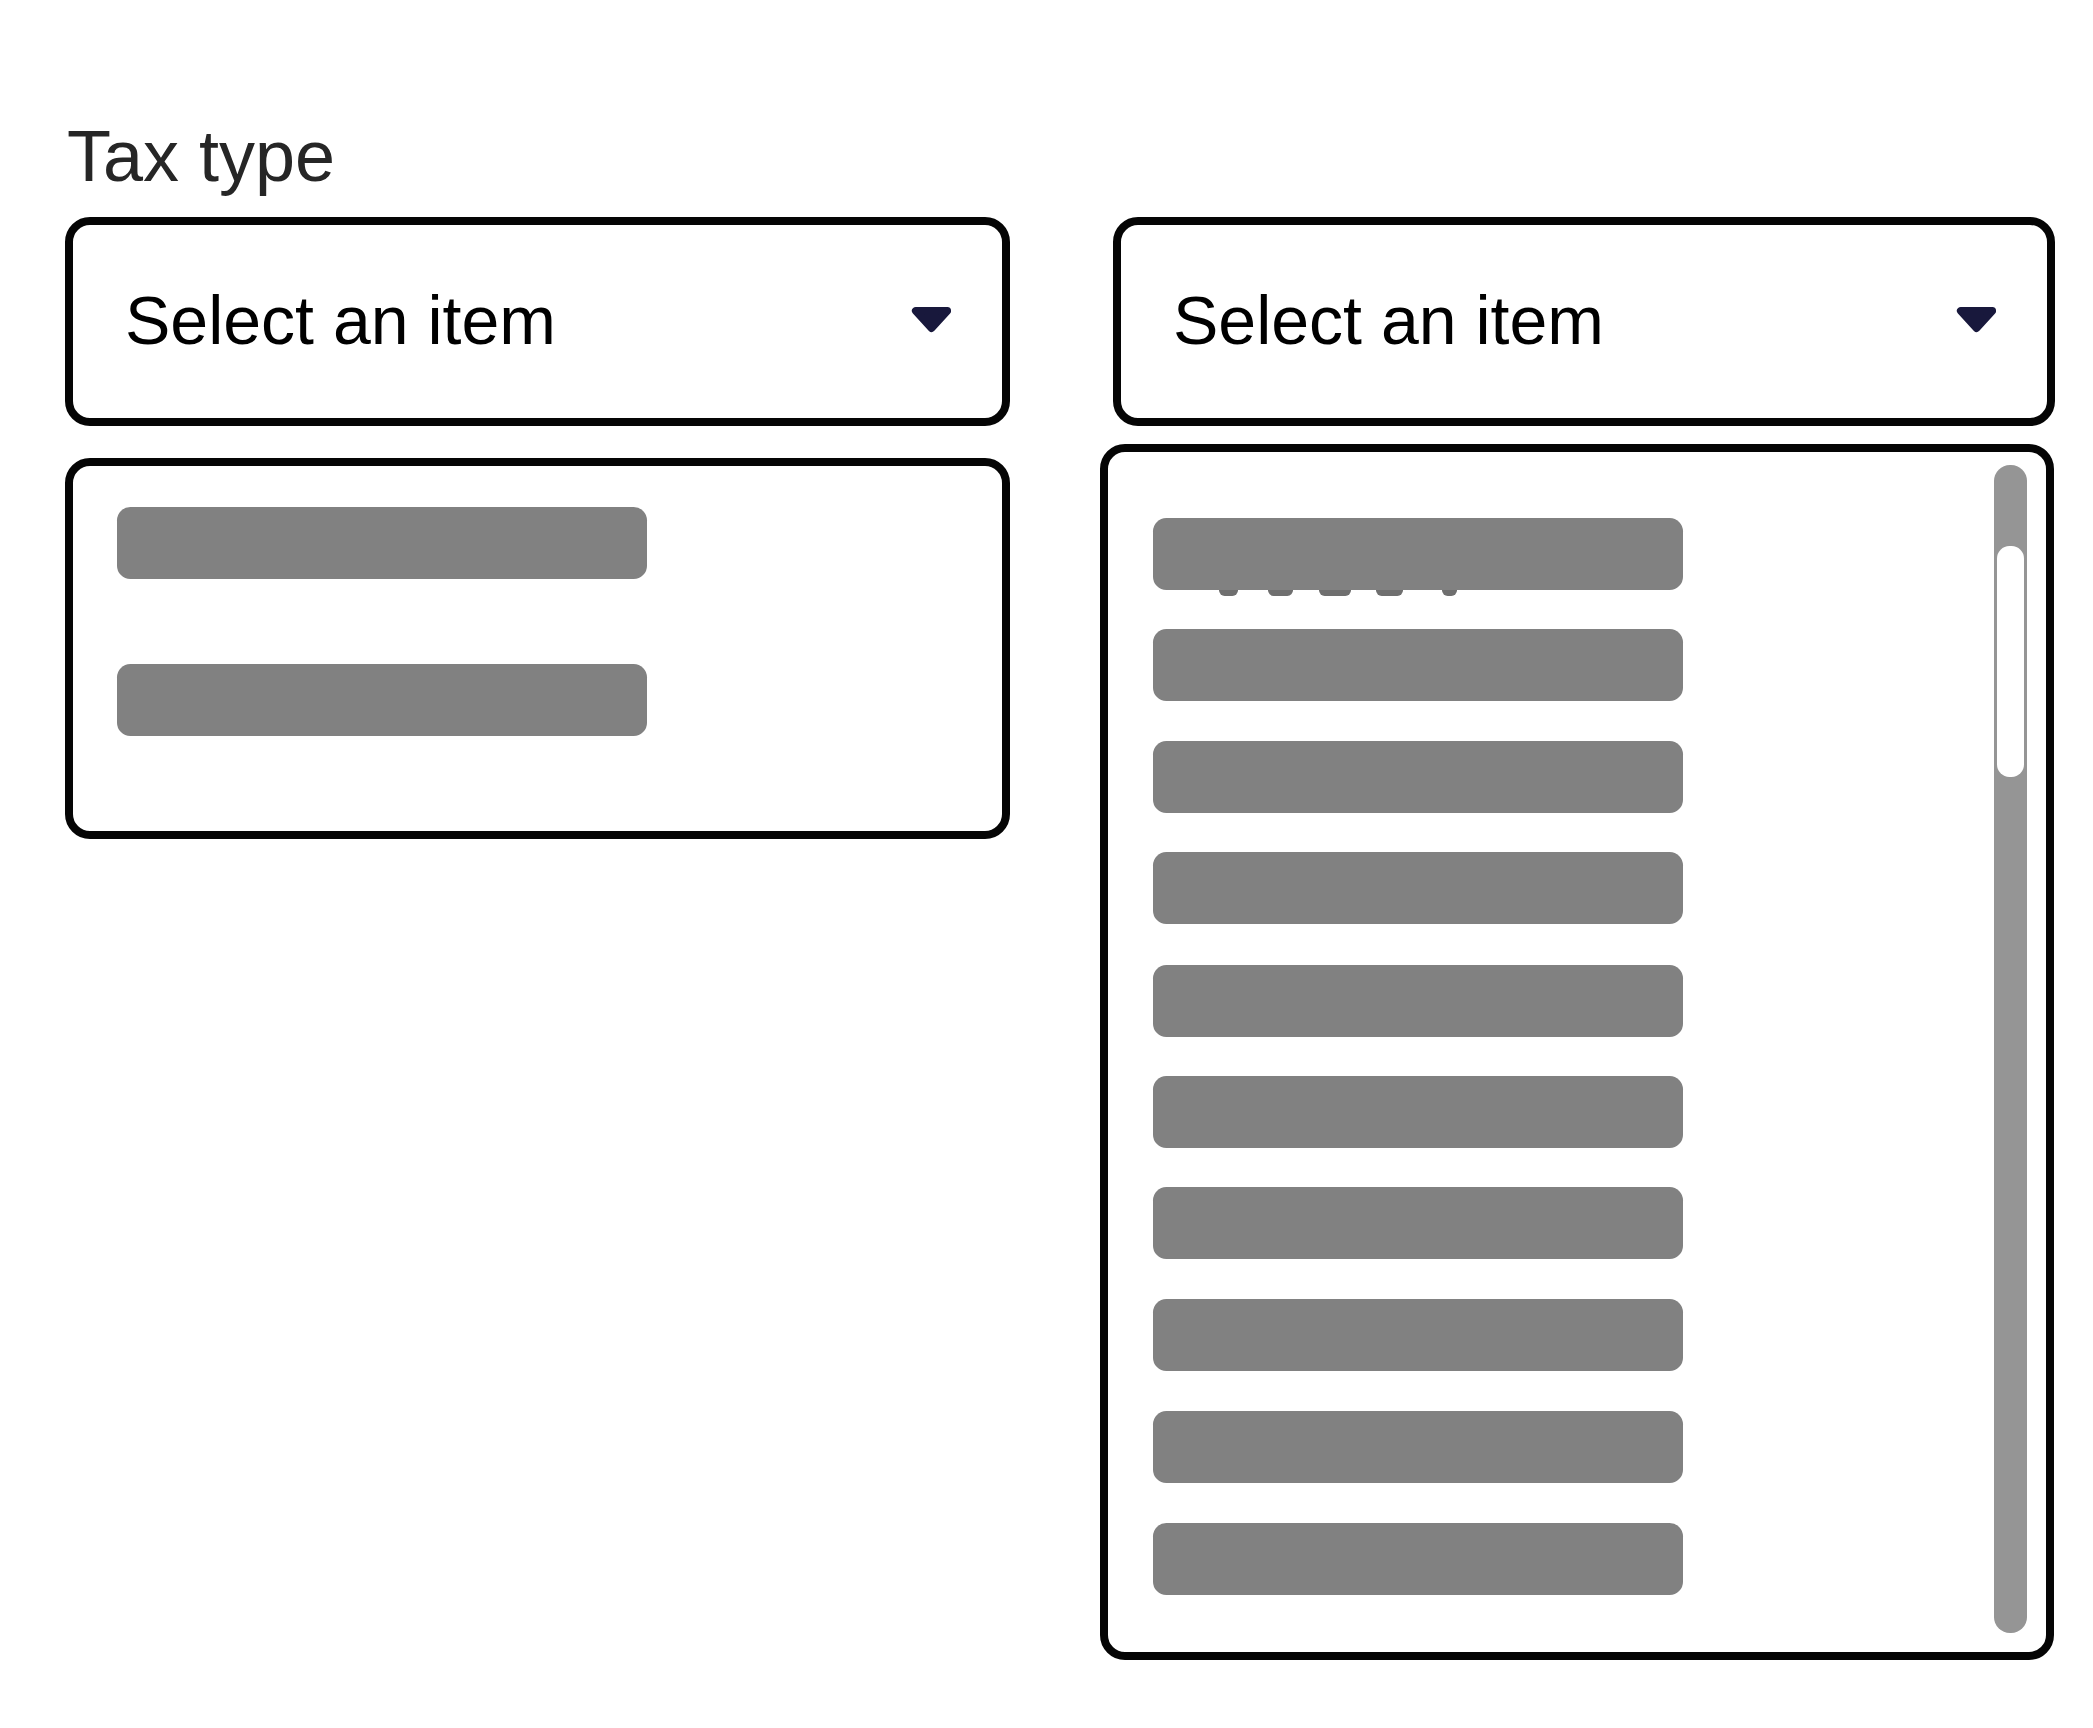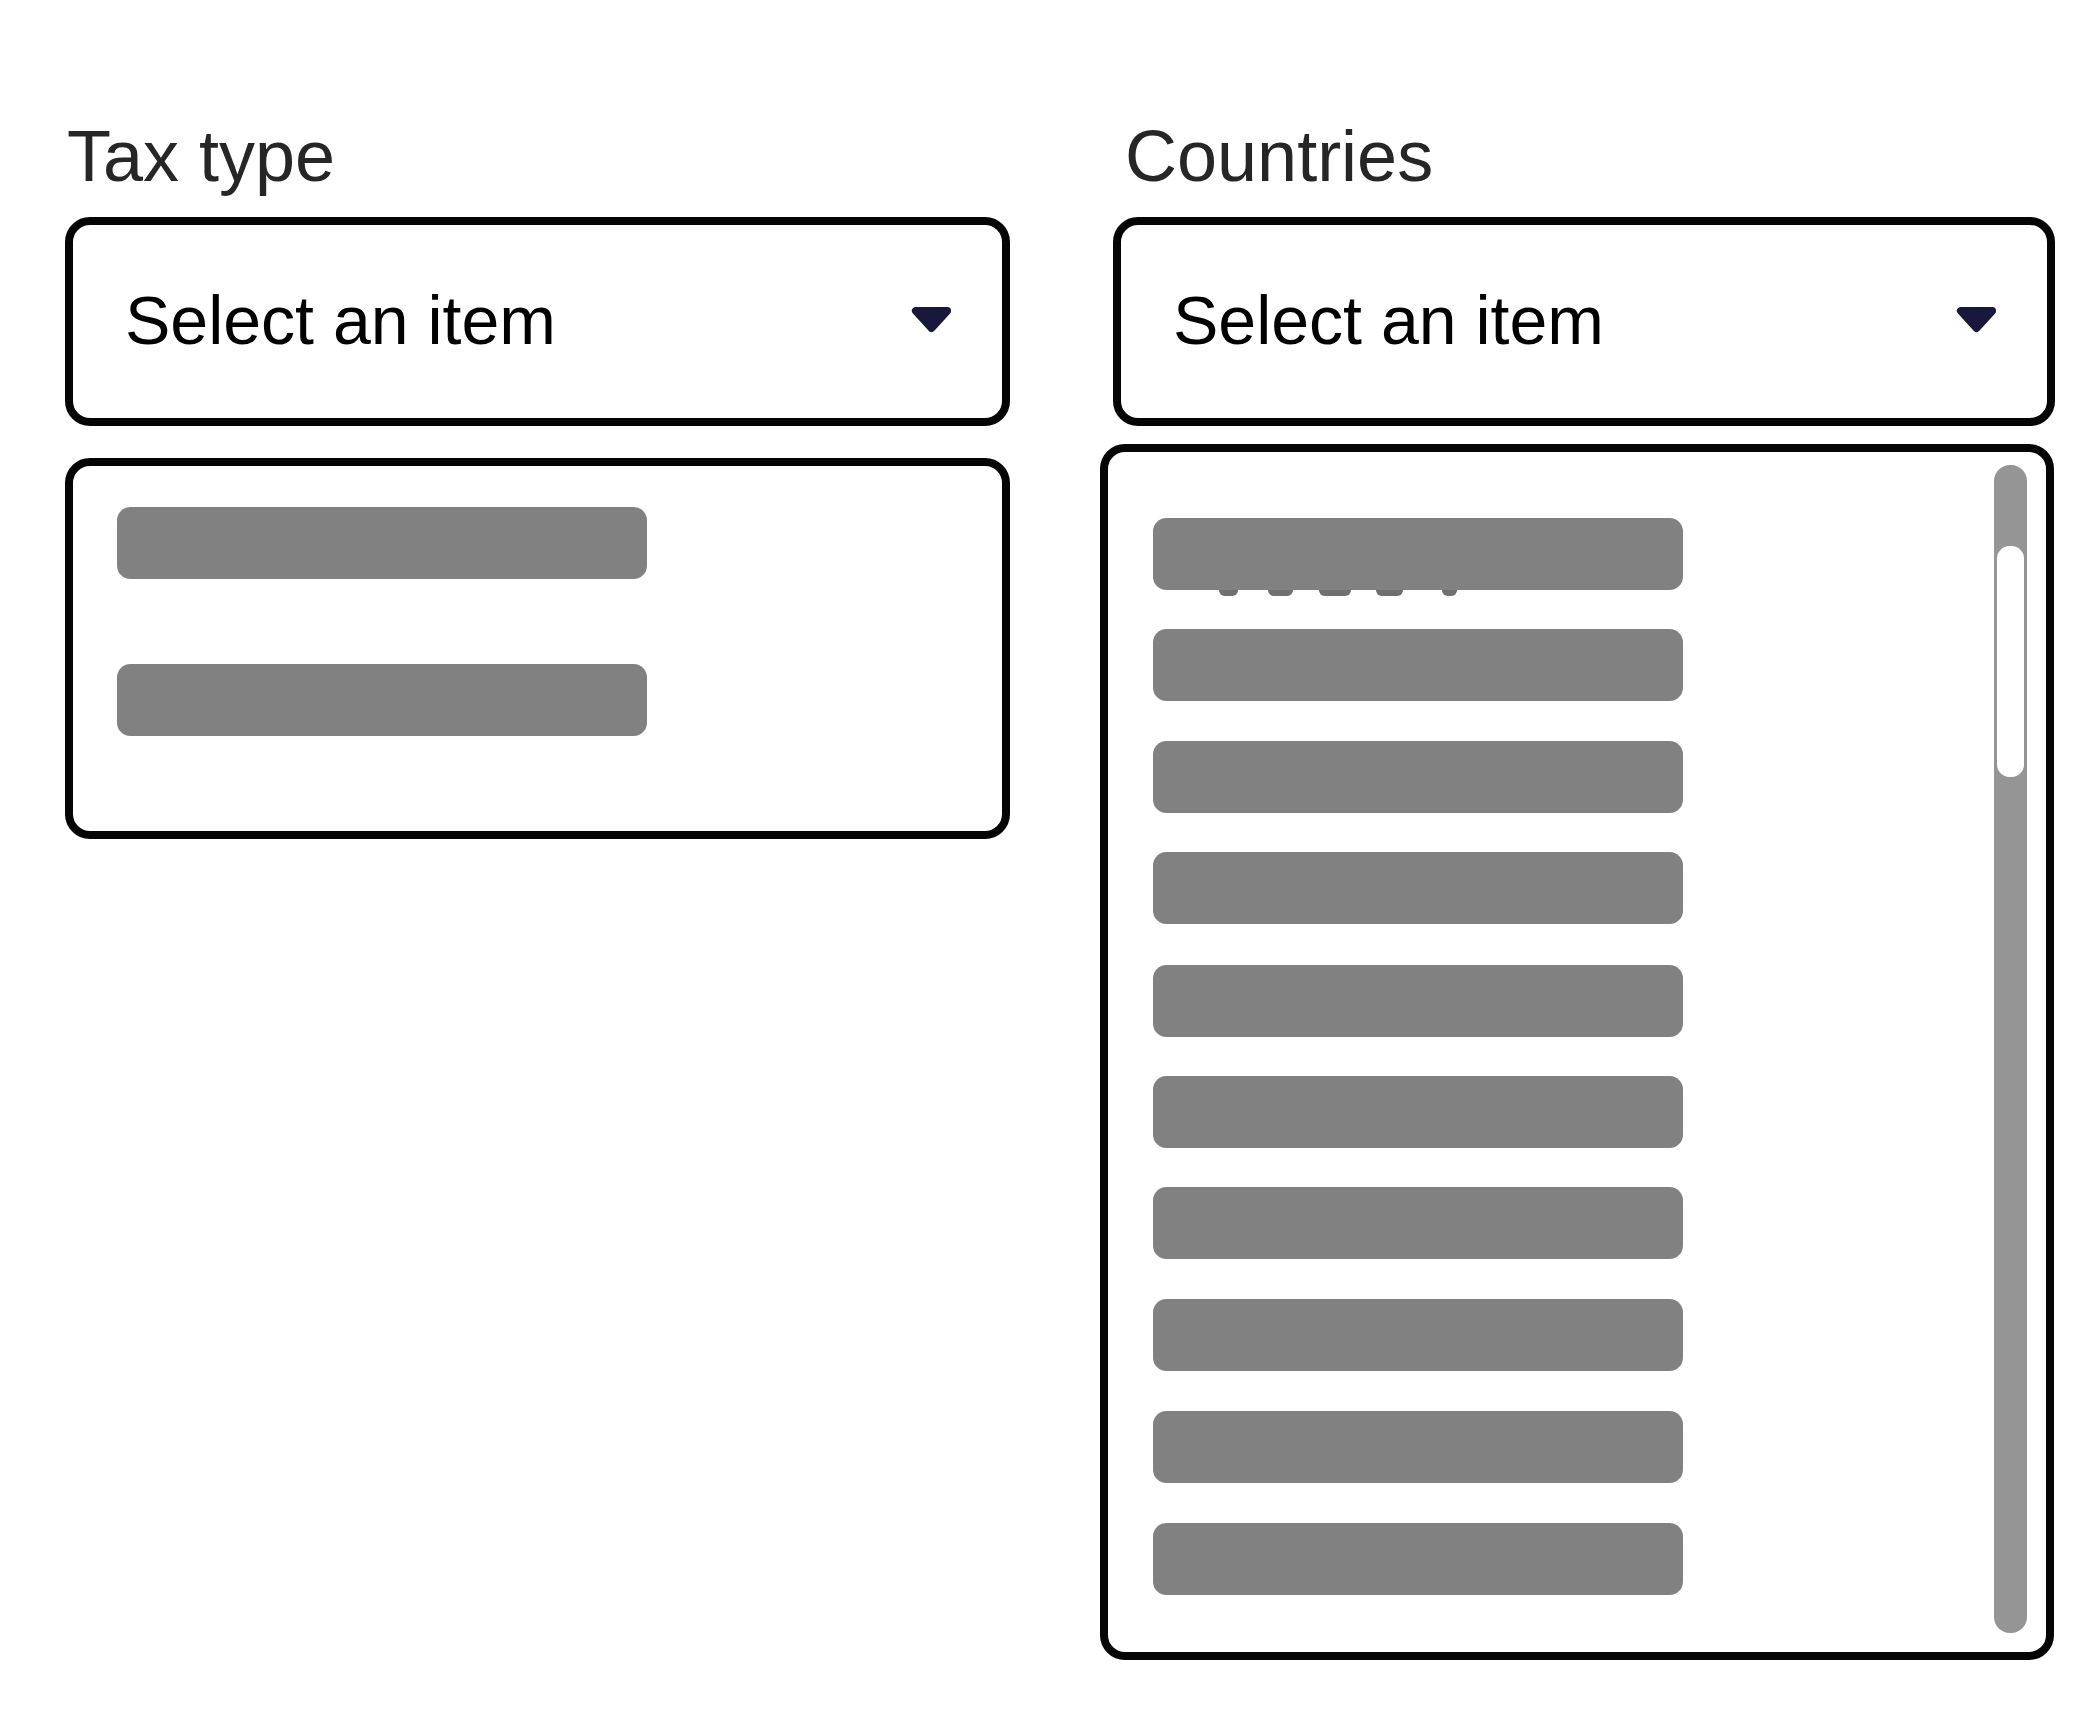--- a/index.html
+++ b/index.html
@@ -104,21 +104,20 @@
         <path d="M6 5 H39 L22.5 23 Z" fill="var(--c-caret)" stroke="var(--c-caret)" stroke-width="8" stroke-linejoin="round" stroke-linecap="round"></path>
       </svg>
     </span>
   </div>
 
   <div class="panel panel-left" role="listbox">
       <div class="option-bar" role="option" style="top: 41px;"></div>
       <div class="option-bar" role="option" style="top: 198px;"></div>
     </div>
 
-  <div class="field-label label-right">Countries</div>
 
   <div class="selectbox select-right" role="combobox">
     <span class="placeholder">Select an item</span>
     <span class="caret">
       <svg viewBox="0 0 45 28" xmlns="http://www.w3.org/2000/svg">
         <path d="M6 5 H39 L22.5 23 Z" fill="var(--c-caret)" stroke="var(--c-caret)" stroke-width="8" stroke-linejoin="round" stroke-linecap="round"></path>
       </svg>
     </span>
   </div>
 

